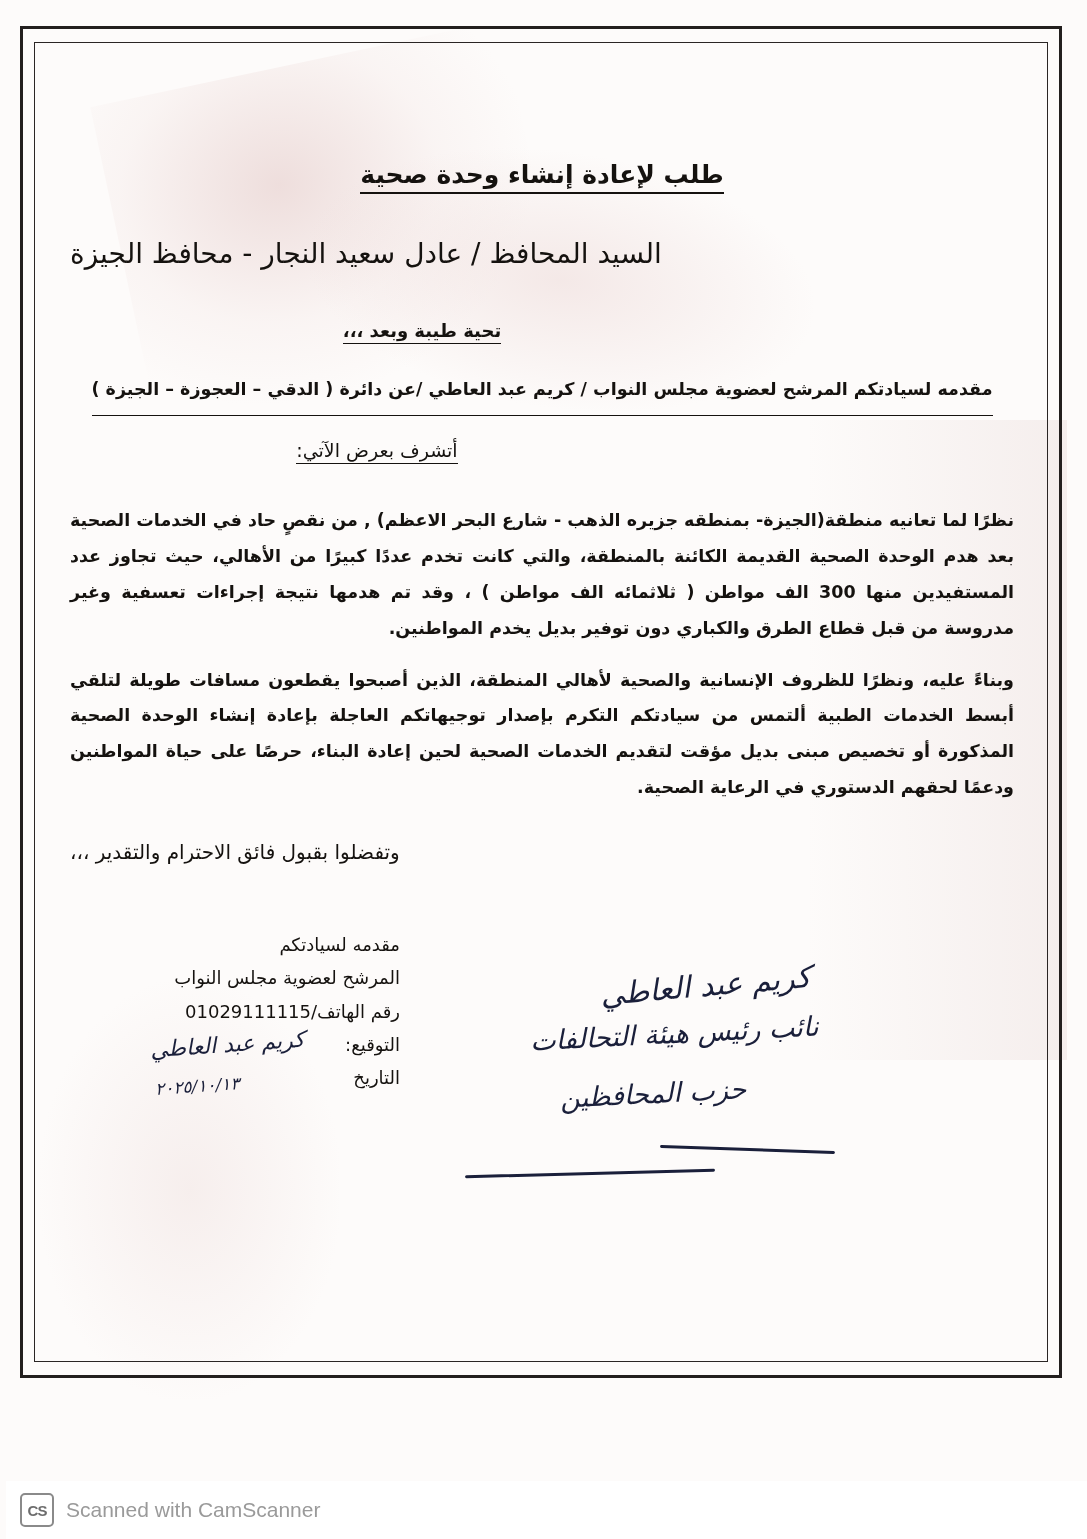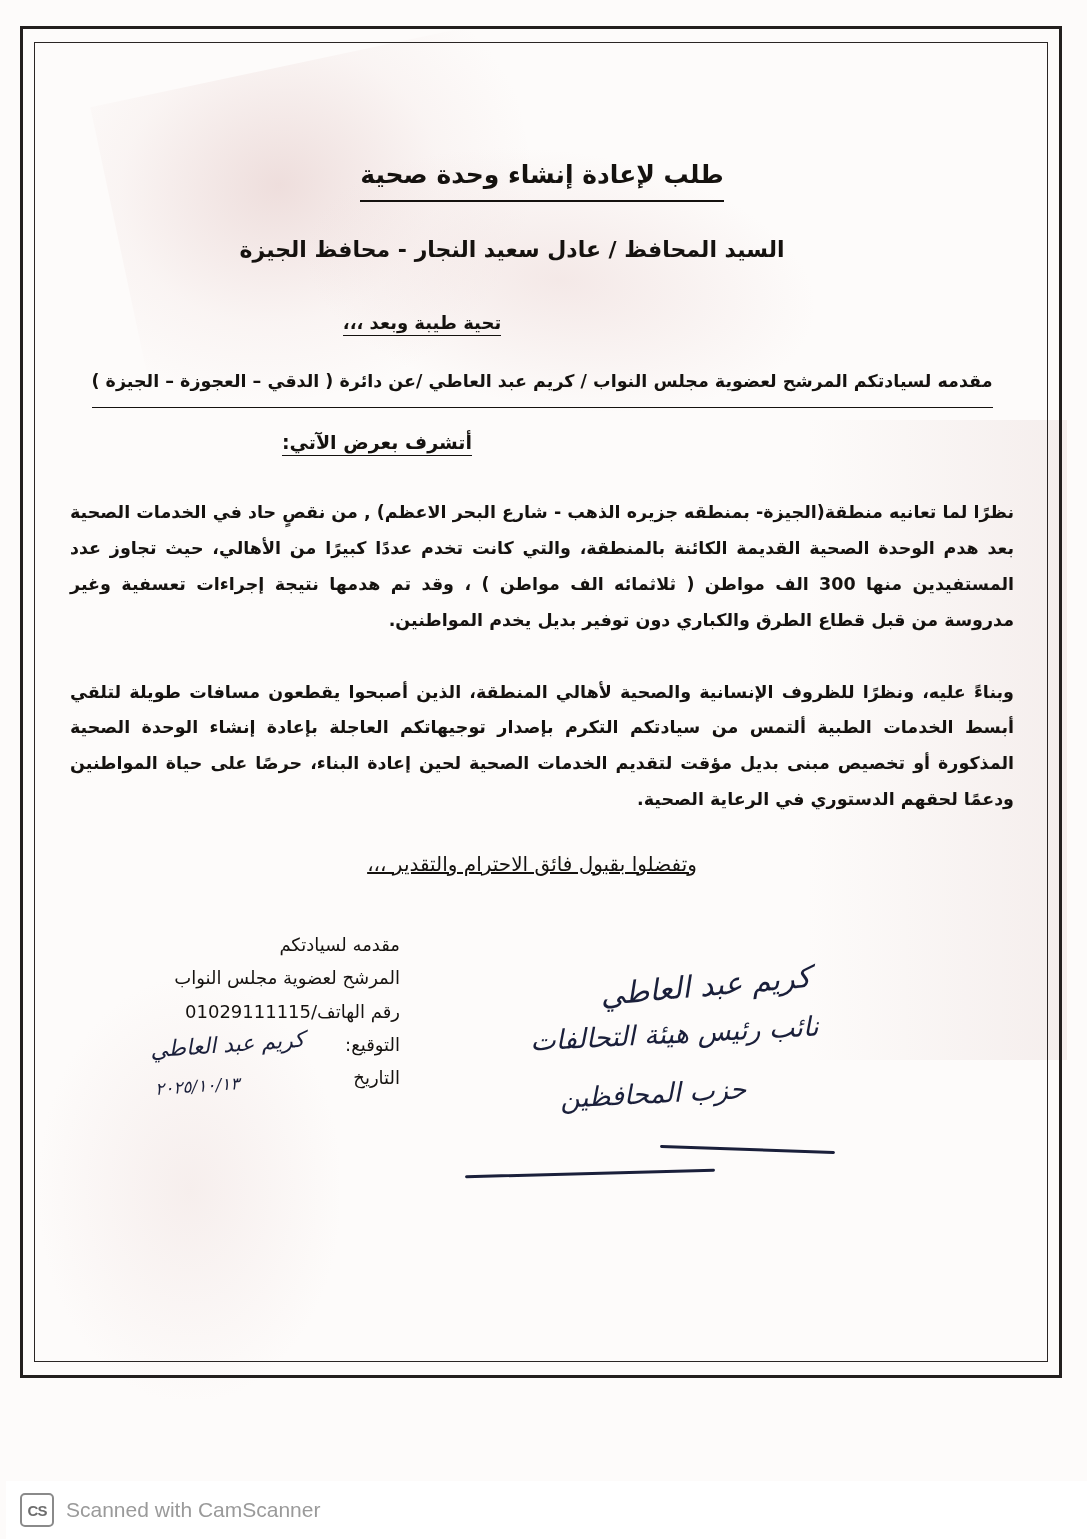--- a/index.html
+++ b/index.html
@@ -87,28 +87,28 @@
 
   .title {
     text-align: center;
     font-size: 25px;
     font-weight: bold;
     letter-spacing: 0px;
     margin: 40px 0 0 0;
   }
   .title span {
     border-bottom: 2px solid #15120f;
-    padding-bottom: 11px;
+    padding-bottom: 3px;
   }
 
   .addressee {
     margin-top: 48px;
-    text-align: center;
-    font-size: 22px;
-    font-weight: 700;
+    text-align: left;
+    font-size: 28px;
+    font-weight: 400;
     padding-right: 60px;
   }
 
   .greeting {
     margin-top: 50px;
     font-size: 18px;
     font-weight: bold;
     text-align: center;
     padding-right: 240px;
   }
@@ -118,42 +118,41 @@
     margin-top: 38px;
     font-size: 17.5px;
     font-weight: bold;
     text-align: center;
   }
   .submitter-line span { border-bottom: 1.5px solid #15120f; padding-bottom: 16px; }
 
   .honor-line {
     margin-top: 40px;
     font-size: 19px;
-    font-weight: bold;
+    font-weight: normal;
     text-align: center;
     padding-right: 330px;
   }
   .honor-line span { border-bottom: 1.5px solid #15120f; padding-bottom: 2px; }
 
   .para {
     margin-top: 42px;
     font-size: 17.5px;
     font-weight: bold;
     line-height: 2.05;
     text-align: justify;
     text-justify: inter-word;
   }
-  .para.second { margin-top: 36px; }
+  .para.second { margin-top: 16px; }
 
   .closing {
     margin-top: 34px;
     font-size: 20px;
-    text-align: center;
+    text-align: left;
     padding-right: 20px;
-    text-decoration: underline;
   }
 
   
   .sign-block {
     position: absolute;
     left: 70px;
     top: 928px;
     width: 330px;
     text-align: right;
     font-size: 18px;

